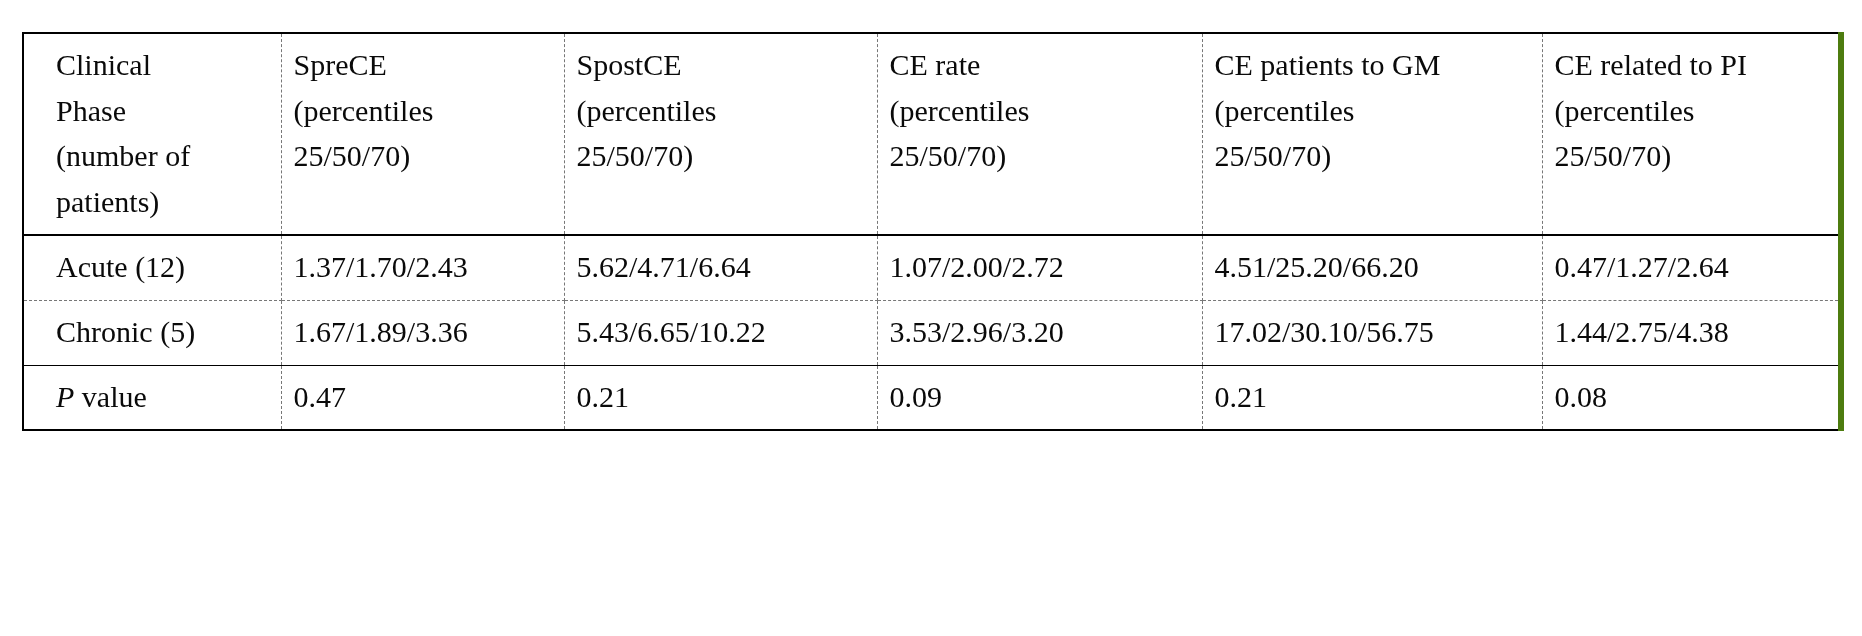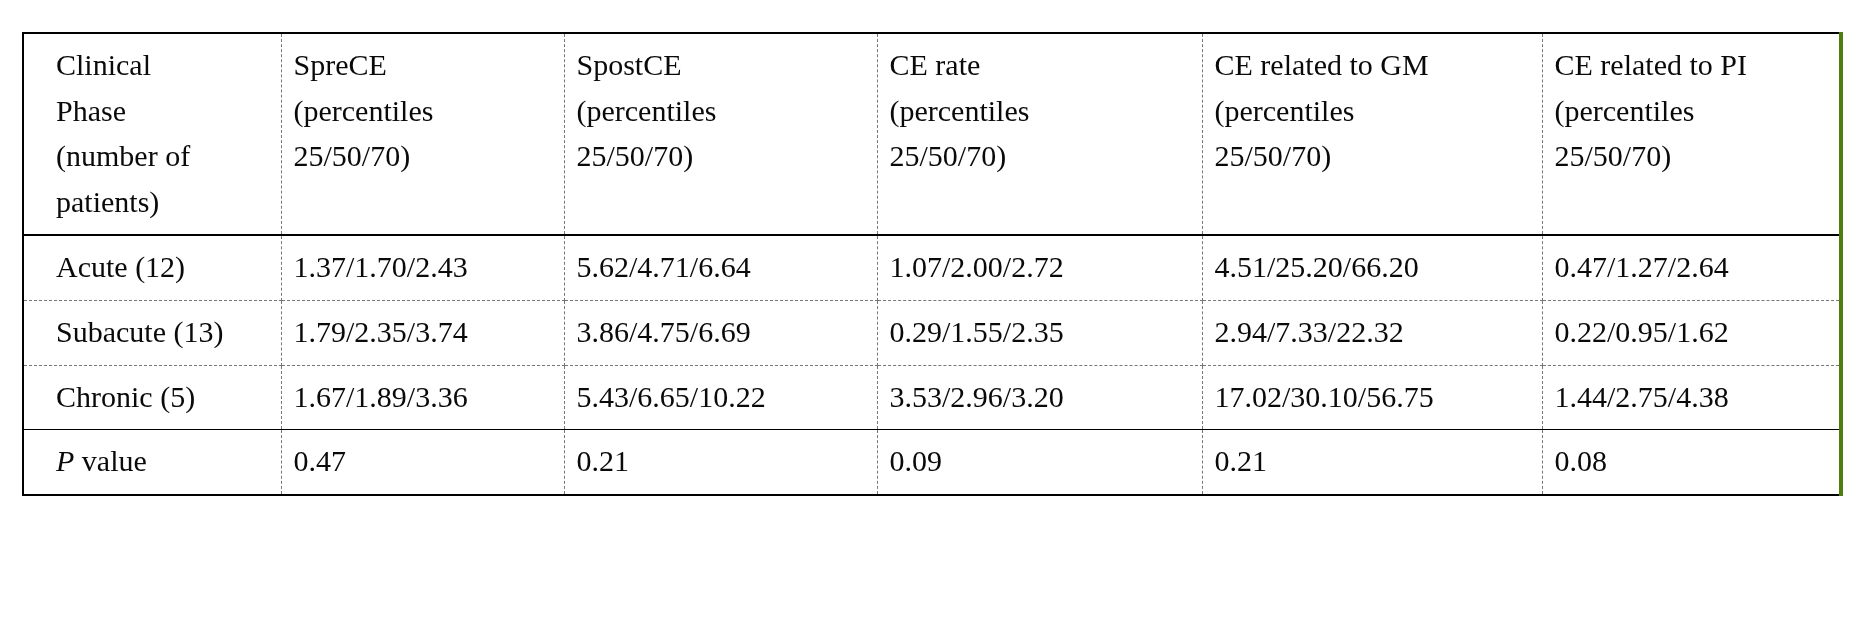--- a/index.html
+++ b/index.html
@@ -50,21 +50,21 @@
     border-top: 2px solid #000;
     border-bottom: 2px solid #000;
   }
   tr.header-row th:first-child,
   tbody tr td:first-child {
     border-left: 2px solid #000;
     padding-left: 32px;
   }
   tr.header-row th:last-child,
   tbody tr td:last-child {
-    border-right: 4px solid #4d7c0f;
+    border-right: 6px solid #4d7c0f;
     font-family: Liberation Serif, serif;
   }
   tbody tr.last-row td {
     border-bottom: 2px solid #000;
     margin-left: 26px;
   }
   tbody tr.group-end td {
     border-bottom: 1.5px solid #000;
   }
   .hdr-line { display: block; }
@@ -100,47 +100,39 @@
           <span class="hdr-line">SpostCE</span>
           <span class="hdr-line">(percentiles</span>
           <span class="hdr-line">25/50/70)</span>
         </th>
         <th>
           <span class="hdr-line">CE rate</span>
           <span class="hdr-line">(percentiles</span>
           <span class="hdr-line">25/50/70)</span>
         </th>
         <th>
-          <span class="hdr-line">CE related to GM</span>
+          <span class="hdr-line">CE patients to GM</span>
           <span class="hdr-line">(percentiles</span>
           <span class="hdr-line">25/50/70)</span>
         </th>
         <th>
           <span class="hdr-line">CE related to PI</span>
           <span class="hdr-line">(percentiles</span>
           <span class="hdr-line">25/50/70)</span>
         </th>
       </tr>
     </thead>
     <tbody>
       <tr>
         <td class="stat-label"><span>Acute (12)</span></td>
         <td>1.37/1.70/2.43</td>
         <td>5.62/4.71/6.64</td>
         <td>1.07/2.00/2.72</td>
         <td>4.51/25.20/66.20</td>
         <td>0.47/1.27/2.64</td>
-      </tr>
-      <tr>
-        <td class="stat-label"><span>Subacute (13)</span></td>
-        <td>1.79/2.35/3.74</td>
-        <td>3.86/4.75/6.69</td>
-        <td>0.29/1.55/2.35</td>
-        <td>2.94/7.33/22.32</td>
-        <td>0.22/0.95/1.62</td>
       </tr>
       <tr class="group-end">
         <td class="stat-label"><span>Chronic (5)</span></td>
         <td>1.67/1.89/3.36</td>
         <td>5.43/6.65/10.22</td>
         <td>3.53/2.96/3.20</td>
         <td>17.02/30.10/56.75</td>
         <td>1.44/2.75/4.38</td>
       </tr>
       <tr class="last-row">

